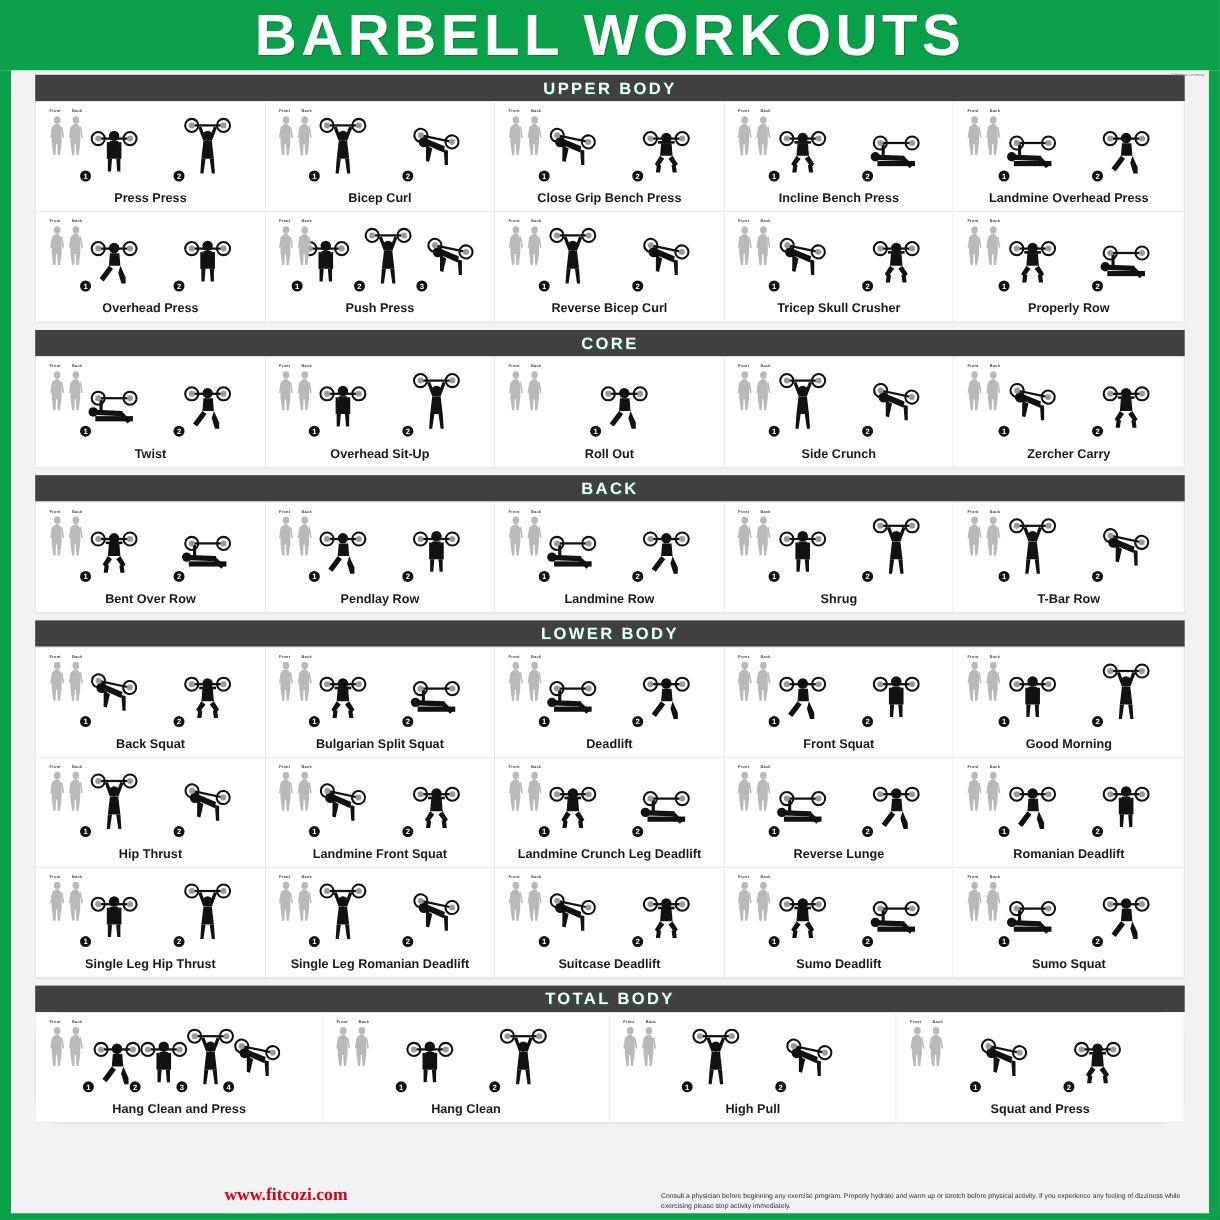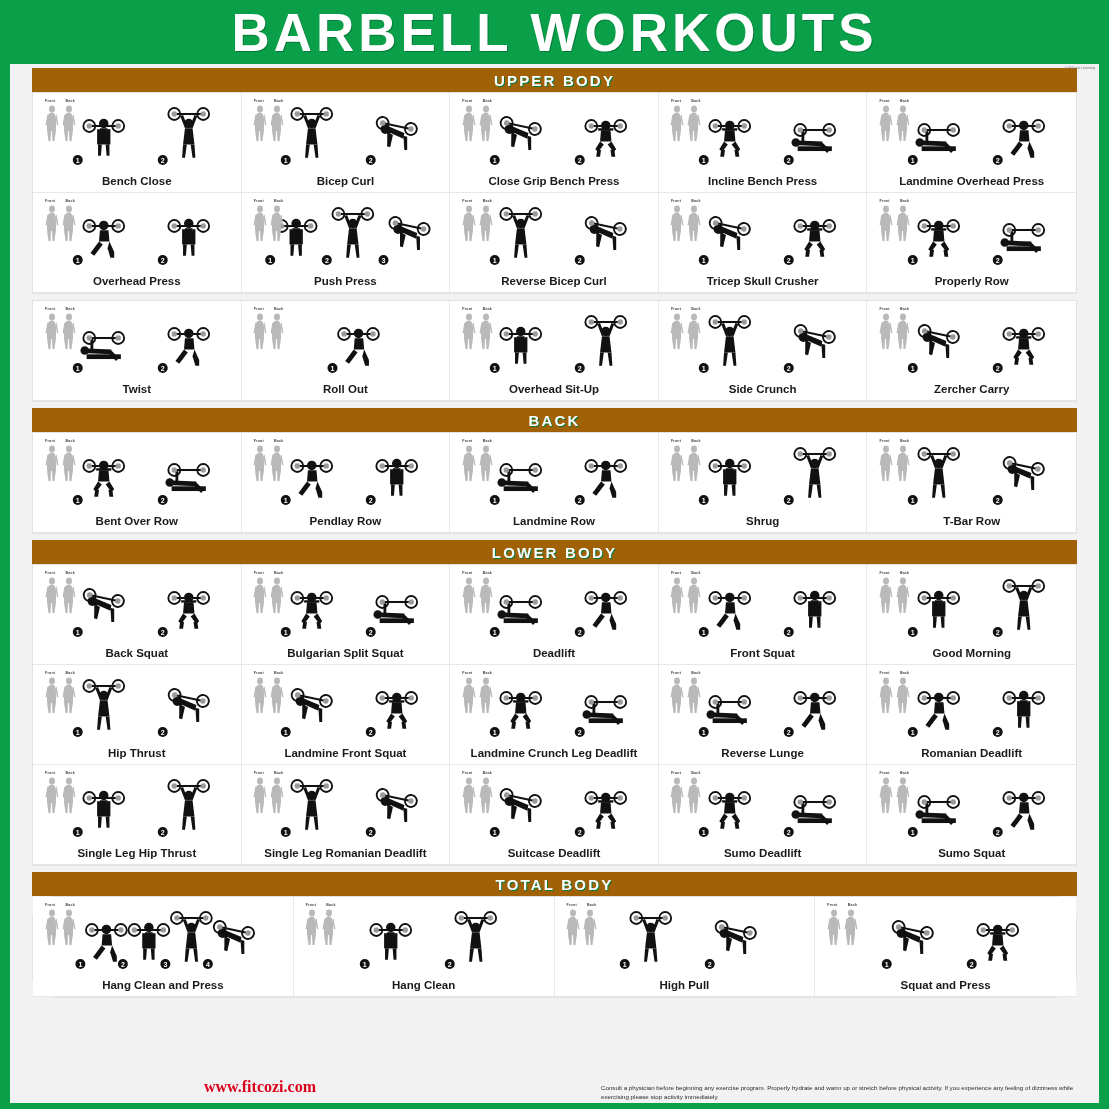--- a/index.html
+++ b/index.html
@@ -37,21 +37,21 @@
     position: relative;
     margin: 0 10px;
     background: #f2f2f2;
     padding: 4px 0 0 0;
     height: 1045px;
   }
   .section {
     margin: 0 22px 6px 22px;
   }
   .section-head {
-    background: #a16207;
+    background: #404040;
     color: #ffffff;
     text-align: center;
     font-size: 15px;
     font-weight: bold;
     letter-spacing: 2.2px;
     padding: 4px 0 3px 0;
     text-shadow: 1px 1px 0 #077a39;
   }
   .grid {
     display: grid;
@@ -232,21 +232,21 @@
     <circle cx="-17" cy="0" r="3.2" fill="#9a9a9a"></circle>
     <circle cx="17" cy="0" r="7" fill="none" stroke="#111" stroke-width="2.2"></circle>
     <circle cx="17" cy="0" r="3.2" fill="#9a9a9a"></circle>
   </g>
                   <g transform="translate(117.75,62)">
     <circle cx="0" cy="0" r="5" fill="#111"></circle>
     <text x="0" y="2.6" font-size="7" font-family="Liberation Sans, sans-serif" fill="#fff" text-anchor="middle" font-weight="bold">2</text>
   </g>
                 </svg>
               </div>
-              <div class="ex-label">Bench Close</div>
+              <div class="ex-label">Press Press</div>
             </div>
             <div class="cell">
               <div class="figbox">
                 <div class="anat">
     <div class="anat-cap">
                     <span>Front</span>
                     <span>Back</span>
                   </div>
     <div class="bodies">
                     <svg class="svgbody" width="14" height="38" viewBox="0 0 14 38">
@@ -856,20 +856,21 @@
     <circle cx="0" cy="0" r="5" fill="#111"></circle>
     <text x="0" y="2.6" font-size="7" font-family="Liberation Sans, sans-serif" fill="#fff" text-anchor="middle" font-weight="bold">2</text>
   </g>
                 </svg>
               </div>
               <div class="ex-label">Properly Row</div>
             </div>
           </div>
         </div>
         <div class="section">
+          <div class="section-head">CORE</div>
           <div class="grid cols5">
             <div class="cell">
               <div class="figbox">
                 <div class="anat">
     <div class="anat-cap">
                     <span>Front</span>
                     <span>Back</span>
                   </div>
     <div class="bodies">
                     <svg class="svgbody" width="14" height="38" viewBox="0 0 14 38">
@@ -950,107 +951,107 @@
     <g transform="translate(0,0)">
       <ellipse cx="7" cy="4" rx="3" ry="3.4" fill="#b9b9b9"></ellipse>
       <path d="M7 7.5 C3 8 2 11 2 15 L2 24 C2 27 3 31 3.5 36 L5.5 36 L6 26 L7 26 L7.5 36 L9.5 36 C10 31 11 27 11 24 L11 15 C11 11 10 8 7 7.5 Z" fill="#b9b9b9"></path>
       <path d="M2.4 9.5 L0.6 20 L2 20.4 L3.6 11 Z" fill="#b9b9b9"></path>
       <path d="M11.6 9.5 L13.4 20 L12 20.4 L10.4 11 Z" fill="#b9b9b9"></path>
     </g>
                     </svg>
                   </div>
   </div>
                 <svg class="scene" width="184" height="72" viewBox="0 0 184 72">
+                  <g transform="translate(58.75000000000001,54) scale(0.95)">
+                    <circle cx="0" cy="-30" r="5" fill="#111"></circle>
+     <path d="M-4,-25 L4,-25 L6,-8 L-6,-8 Z" fill="#111"></path>
+     <path d="M-6,-8 L-6,4 L-3,4 L-2,-8 Z M6,-8 L6,4 L3,4 L2,-8 Z" fill="#111"></path>
+     <rect x="-7" y="-24" width="3" height="16" fill="#111"></rect>
+     <rect x="4" y="-24" width="3" height="16" fill="#111"></rect>
+                  </g>
+                  <g transform="translate(58.75000000000001,28) rotate(0) scale(0.85)">
+    <rect x="-17" y="-1.2" width="34" height="2.4" fill="#111"></rect>
+    <circle cx="-17" cy="0" r="7" fill="none" stroke="#111" stroke-width="2.2"></circle>
+    <circle cx="-17" cy="0" r="3.2" fill="#9a9a9a"></circle>
+    <circle cx="17" cy="0" r="7" fill="none" stroke="#111" stroke-width="2.2"></circle>
+    <circle cx="17" cy="0" r="3.2" fill="#9a9a9a"></circle>
+  </g>
+                  <g transform="translate(32.75000000000001,62)">
+    <circle cx="0" cy="0" r="5" fill="#111"></circle>
+    <text x="0" y="2.6" font-size="7" font-family="Liberation Sans, sans-serif" fill="#fff" text-anchor="middle" font-weight="bold">1</text>
+  </g>
+                  <g transform="translate(143.75,54) scale(0.95)">
+                    <circle cx="0" cy="-30" r="5" fill="#111"></circle>
+     <path d="M-4,-25 L4,-25 L6,-8 L-6,-8 Z" fill="#111"></path>
+     <path d="M-6,-8 L-7,6 L-4,6 L-2,-8 Z M6,-8 L7,6 L4,6 L2,-8 Z" fill="#111"></path>
+     <path d="M-4,-25 L-9,-38 L-6,-39 L-1,-26 Z" fill="#111"></path>
+     <path d="M4,-25 L9,-38 L6,-39 L1,-26 Z" fill="#111"></path>
+                  </g>
+                  <g transform="translate(143.75,16) rotate(0) scale(0.85)">
+    <rect x="-17" y="-1.2" width="34" height="2.4" fill="#111"></rect>
+    <circle cx="-17" cy="0" r="7" fill="none" stroke="#111" stroke-width="2.2"></circle>
+    <circle cx="-17" cy="0" r="3.2" fill="#9a9a9a"></circle>
+    <circle cx="17" cy="0" r="7" fill="none" stroke="#111" stroke-width="2.2"></circle>
+    <circle cx="17" cy="0" r="3.2" fill="#9a9a9a"></circle>
+  </g>
+                  <g transform="translate(117.75,62)">
+    <circle cx="0" cy="0" r="5" fill="#111"></circle>
+    <text x="0" y="2.6" font-size="7" font-family="Liberation Sans, sans-serif" fill="#fff" text-anchor="middle" font-weight="bold">2</text>
+  </g>
+                </svg>
+              </div>
+              <div class="ex-label">Overhead Sit-Up</div>
+            </div>
+            <div class="cell">
+              <div class="figbox">
+                <div class="anat">
+    <div class="anat-cap">
+                    <span>Front</span>
+                    <span>Back</span>
+                  </div>
+    <div class="bodies">
+                    <svg class="svgbody" width="14" height="38" viewBox="0 0 14 38">
+    <g transform="translate(0,0)">
+      <ellipse cx="7" cy="4" rx="3" ry="3.4" fill="#b9b9b9"></ellipse>
+      <path d="M7 7.5 C3 8 2 11 2 15 L2 24 C2 27 3 31 3.5 36 L5.5 36 L6 26 L7 26 L7.5 36 L9.5 36 C10 31 11 27 11 24 L11 15 C11 11 10 8 7 7.5 Z" fill="#b9b9b9"></path>
+      <path d="M2.4 9.5 L0.6 20 L2 20.4 L3.6 11 Z" fill="#b9b9b9"></path>
+      <path d="M11.6 9.5 L13.4 20 L12 20.4 L10.4 11 Z" fill="#b9b9b9"></path>
+    </g>
+                    </svg>
+                    <svg class="svgbody" width="14" height="38" viewBox="0 0 14 38">
+    <g transform="translate(0,0)">
+      <ellipse cx="7" cy="4" rx="3" ry="3.4" fill="#b9b9b9"></ellipse>
+      <path d="M7 7.5 C3 8 2 11 2 15 L2 24 C2 27 3 31 3.5 36 L5.5 36 L6 26 L7 26 L7.5 36 L9.5 36 C10 31 11 27 11 24 L11 15 C11 11 10 8 7 7.5 Z" fill="#b9b9b9"></path>
+      <path d="M2.4 9.5 L0.6 20 L2 20.4 L3.6 11 Z" fill="#b9b9b9"></path>
+      <path d="M11.6 9.5 L13.4 20 L12 20.4 L10.4 11 Z" fill="#b9b9b9"></path>
+    </g>
+                    </svg>
+                  </div>
+  </div>
+                <svg class="scene" width="184" height="72" viewBox="0 0 184 72">
                   <g transform="translate(105.50000000000001,54) scale(0.95)">
                     <circle cx="0" cy="-28" r="5" fill="#111"></circle>
      <path d="M-4,-23 L5,-23 L6,-11 L-5,-11 Z" fill="#111"></path>
      <path d="M-5,-11 L-14,1 L-10,4 L-1,-8 Z" fill="#111"></path>
      <path d="M6,-11 L11,0 L11,6 L7,6 L4,-4 Z" fill="#111"></path>
                   </g>
                   <g transform="translate(105.50000000000001,28) rotate(0) scale(0.85)">
     <rect x="-17" y="-1.2" width="34" height="2.4" fill="#111"></rect>
     <circle cx="-17" cy="0" r="7" fill="none" stroke="#111" stroke-width="2.2"></circle>
     <circle cx="-17" cy="0" r="3.2" fill="#9a9a9a"></circle>
     <circle cx="17" cy="0" r="7" fill="none" stroke="#111" stroke-width="2.2"></circle>
     <circle cx="17" cy="0" r="3.2" fill="#9a9a9a"></circle>
   </g>
                   <g transform="translate(79.50000000000001,62)">
     <circle cx="0" cy="0" r="5" fill="#111"></circle>
     <text x="0" y="2.6" font-size="7" font-family="Liberation Sans, sans-serif" fill="#fff" text-anchor="middle" font-weight="bold">1</text>
   </g>
                 </svg>
               </div>
               <div class="ex-label">Roll Out</div>
-            </div>
-            <div class="cell">
-              <div class="figbox">
-                <div class="anat">
-    <div class="anat-cap">
-                    <span>Front</span>
-                    <span>Back</span>
-                  </div>
-    <div class="bodies">
-                    <svg class="svgbody" width="14" height="38" viewBox="0 0 14 38">
-    <g transform="translate(0,0)">
-      <ellipse cx="7" cy="4" rx="3" ry="3.4" fill="#b9b9b9"></ellipse>
-      <path d="M7 7.5 C3 8 2 11 2 15 L2 24 C2 27 3 31 3.5 36 L5.5 36 L6 26 L7 26 L7.5 36 L9.5 36 C10 31 11 27 11 24 L11 15 C11 11 10 8 7 7.5 Z" fill="#b9b9b9"></path>
-      <path d="M2.4 9.5 L0.6 20 L2 20.4 L3.6 11 Z" fill="#b9b9b9"></path>
-      <path d="M11.6 9.5 L13.4 20 L12 20.4 L10.4 11 Z" fill="#b9b9b9"></path>
-    </g>
-                    </svg>
-                    <svg class="svgbody" width="14" height="38" viewBox="0 0 14 38">
-    <g transform="translate(0,0)">
-      <ellipse cx="7" cy="4" rx="3" ry="3.4" fill="#b9b9b9"></ellipse>
-      <path d="M7 7.5 C3 8 2 11 2 15 L2 24 C2 27 3 31 3.5 36 L5.5 36 L6 26 L7 26 L7.5 36 L9.5 36 C10 31 11 27 11 24 L11 15 C11 11 10 8 7 7.5 Z" fill="#b9b9b9"></path>
-      <path d="M2.4 9.5 L0.6 20 L2 20.4 L3.6 11 Z" fill="#b9b9b9"></path>
-      <path d="M11.6 9.5 L13.4 20 L12 20.4 L10.4 11 Z" fill="#b9b9b9"></path>
-    </g>
-                    </svg>
-                  </div>
-  </div>
-                <svg class="scene" width="184" height="72" viewBox="0 0 184 72">
-                  <g transform="translate(58.75000000000001,54) scale(0.95)">
-                    <circle cx="0" cy="-30" r="5" fill="#111"></circle>
-     <path d="M-4,-25 L4,-25 L6,-8 L-6,-8 Z" fill="#111"></path>
-     <path d="M-6,-8 L-6,4 L-3,4 L-2,-8 Z M6,-8 L6,4 L3,4 L2,-8 Z" fill="#111"></path>
-     <rect x="-7" y="-24" width="3" height="16" fill="#111"></rect>
-     <rect x="4" y="-24" width="3" height="16" fill="#111"></rect>
-                  </g>
-                  <g transform="translate(58.75000000000001,28) rotate(0) scale(0.85)">
-    <rect x="-17" y="-1.2" width="34" height="2.4" fill="#111"></rect>
-    <circle cx="-17" cy="0" r="7" fill="none" stroke="#111" stroke-width="2.2"></circle>
-    <circle cx="-17" cy="0" r="3.2" fill="#9a9a9a"></circle>
-    <circle cx="17" cy="0" r="7" fill="none" stroke="#111" stroke-width="2.2"></circle>
-    <circle cx="17" cy="0" r="3.2" fill="#9a9a9a"></circle>
-  </g>
-                  <g transform="translate(32.75000000000001,62)">
-    <circle cx="0" cy="0" r="5" fill="#111"></circle>
-    <text x="0" y="2.6" font-size="7" font-family="Liberation Sans, sans-serif" fill="#fff" text-anchor="middle" font-weight="bold">1</text>
-  </g>
-                  <g transform="translate(143.75,54) scale(0.95)">
-                    <circle cx="0" cy="-30" r="5" fill="#111"></circle>
-     <path d="M-4,-25 L4,-25 L6,-8 L-6,-8 Z" fill="#111"></path>
-     <path d="M-6,-8 L-7,6 L-4,6 L-2,-8 Z M6,-8 L7,6 L4,6 L2,-8 Z" fill="#111"></path>
-     <path d="M-4,-25 L-9,-38 L-6,-39 L-1,-26 Z" fill="#111"></path>
-     <path d="M4,-25 L9,-38 L6,-39 L1,-26 Z" fill="#111"></path>
-                  </g>
-                  <g transform="translate(143.75,16) rotate(0) scale(0.85)">
-    <rect x="-17" y="-1.2" width="34" height="2.4" fill="#111"></rect>
-    <circle cx="-17" cy="0" r="7" fill="none" stroke="#111" stroke-width="2.2"></circle>
-    <circle cx="-17" cy="0" r="3.2" fill="#9a9a9a"></circle>
-    <circle cx="17" cy="0" r="7" fill="none" stroke="#111" stroke-width="2.2"></circle>
-    <circle cx="17" cy="0" r="3.2" fill="#9a9a9a"></circle>
-  </g>
-                  <g transform="translate(117.75,62)">
-    <circle cx="0" cy="0" r="5" fill="#111"></circle>
-    <text x="0" y="2.6" font-size="7" font-family="Liberation Sans, sans-serif" fill="#fff" text-anchor="middle" font-weight="bold">2</text>
-  </g>
-                </svg>
-              </div>
-              <div class="ex-label">Overhead Sit-Up</div>
             </div>
             <div class="cell">
               <div class="figbox">
                 <div class="anat">
     <div class="anat-cap">
                     <span>Front</span>
                     <span>Back</span>
                   </div>
     <div class="bodies">
                     <svg class="svgbody" width="14" height="38" viewBox="0 0 14 38">

